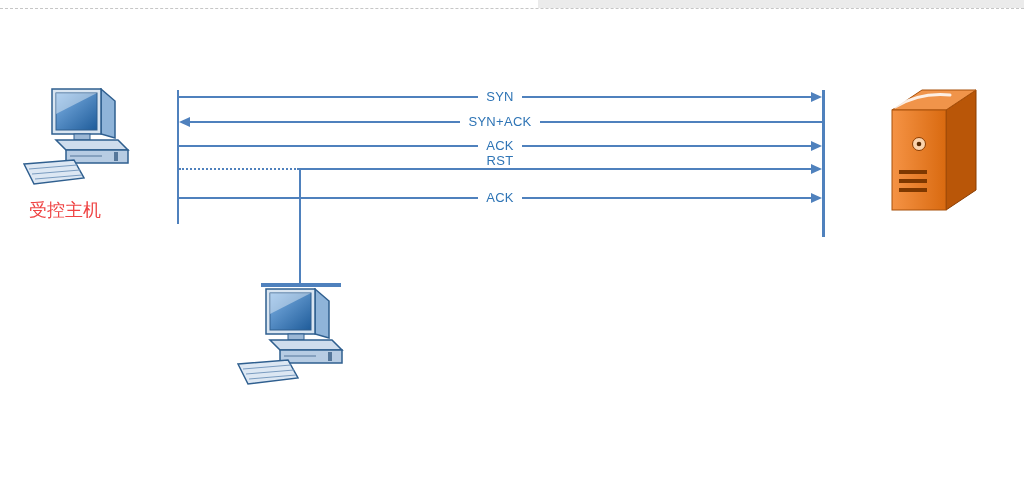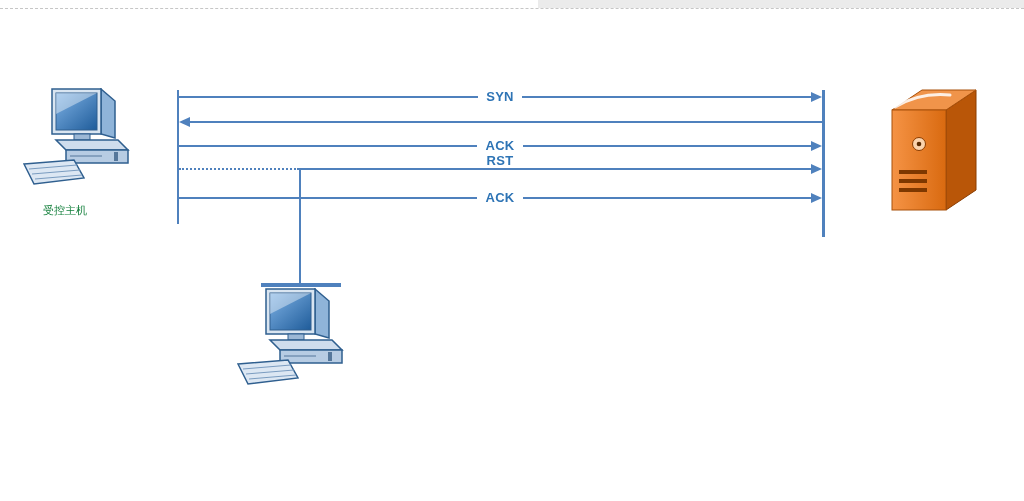--- a/index.html
+++ b/index.html
@@ -26,25 +26,25 @@
   }
   .arrow-left {
     position:absolute; width:0; height:0;
     border-top:5px solid transparent; border-bottom:5px solid transparent;
     border-right:11px solid #4f81bd;
   }
   .msg-label {
     position:absolute; left:430px; width:140px; text-align:center;
     color:#2e74b5; font-size:13px; line-height:18px; letter-spacing:0.3px;
   }
-  .msg-label span { background:#ffffff; padding:0 8px;font-weight:bold; }
+  .msg-label span { background:#ffffff; padding:0 8px; }
   .node-icon { position:absolute; }
   .node-label {
-    position:absolute; text-align:center; color:#15803d;
-    font-size:11px; line-height:18px;
+    position:absolute; text-align:center; color:#ef4444;
+    font-size:18px; line-height:18px;
   }
   svg { display:block; }
 </style>
 </head>
 <body>
 
 <div class="canvas">
 
   <div class="dashed-top"></div>
   <div class="edge-shade"></div>
@@ -52,20 +52,22 @@
   <div class="lifeline" style="left:177px; top:90px; width:2px; height:134px;"></div>
   <div class="lifeline" style="left:822px; top:90px; width:3px; height:147px;"></div>
 
   <div class="msg-line" style="left:179px; top:96px; width:632px;"></div>
   <div class="arrow-right" style="left:811px; top:92px;"></div>
   <div class="msg-label" style="top:88px;">
     <span>SYN</span></div>
 
   <div class="msg-line" style="left:190px; top:121px; width:632px;"></div>
   <div class="arrow-left" style="left:179px; top:117px;"></div>
+  <div class="msg-label" style="top:113px;">
+    <span>SYN+ACK</span></div>
 
   <div class="msg-line" style="left:179px; top:145px; width:632px;"></div>
   <div class="arrow-right" style="left:811px; top:141px;"></div>
   <div class="msg-label" style="top:137px;">
     <span>ACK</span></div>
 
   <div class="msg-line dotted" style="left:179px; top:168px; width:120px;"></div>
   <div class="msg-line" style="left:299px; top:168px; width:512px;"></div>
   <div class="arrow-right" style="left:811px; top:164px;"></div>
   <div class="msg-label" style="top:152px;">

